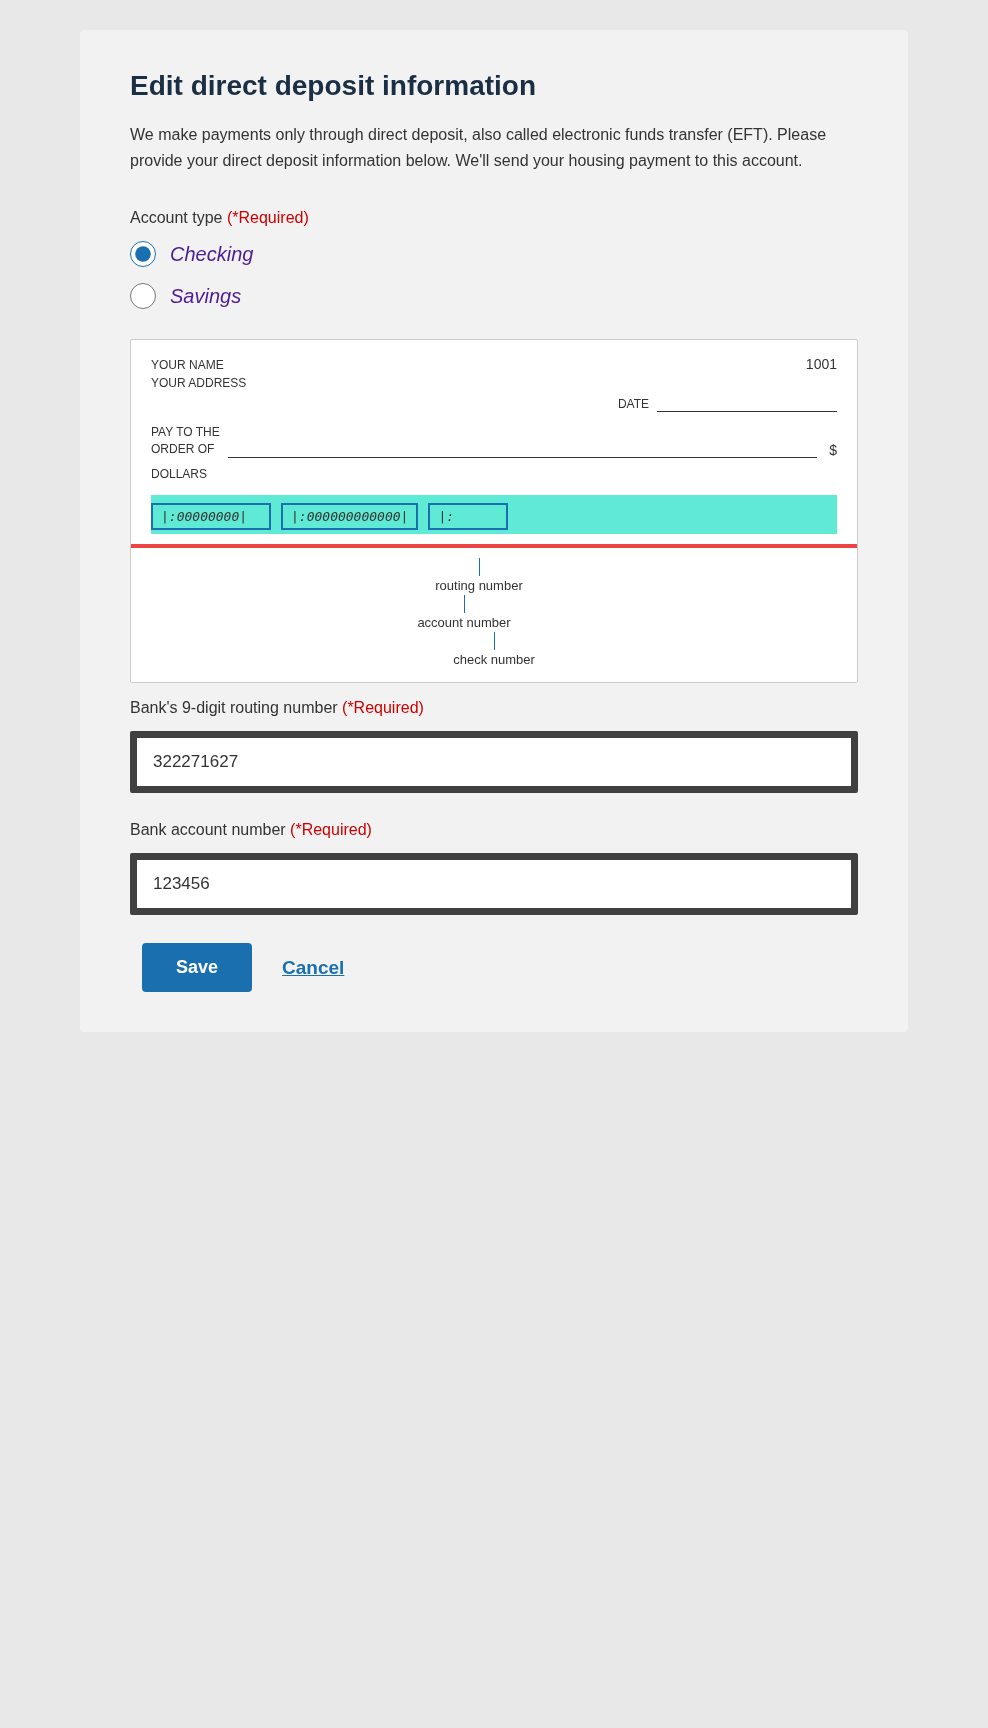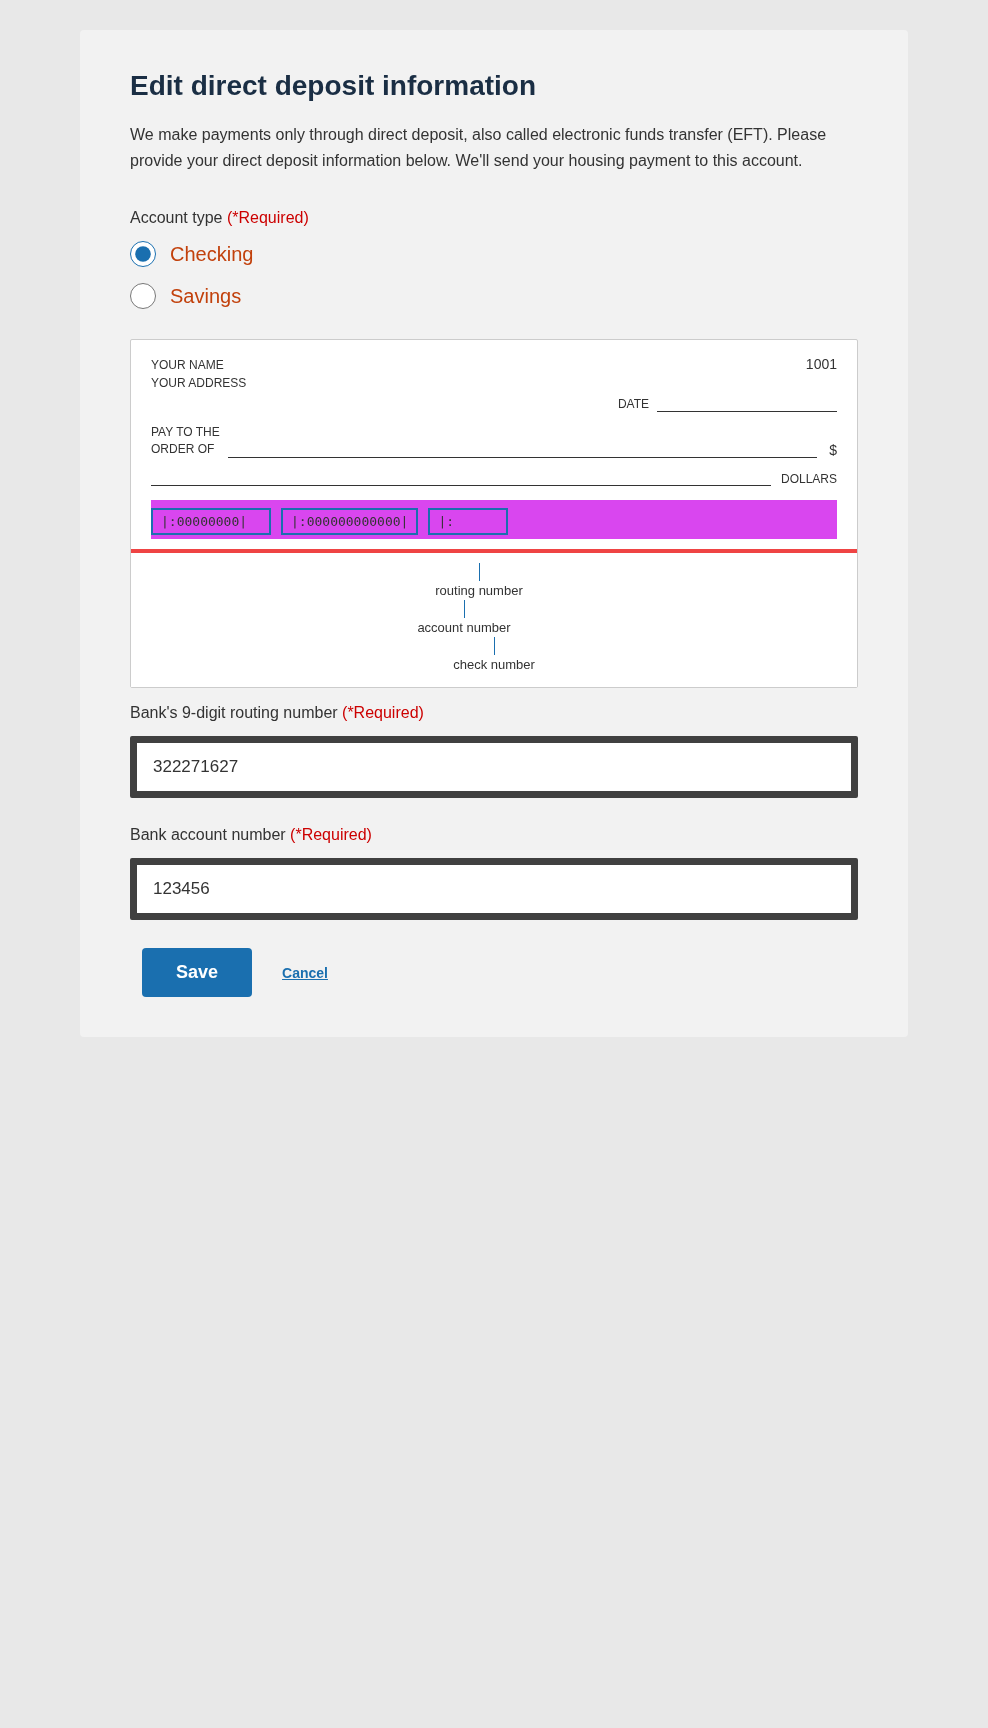--- a/index.html
+++ b/index.html
@@ -65,22 +65,23 @@
     .radio-item input[type="radio"] {
       width: 26px;
       height: 26px;
       margin-right: 14px;
       cursor: pointer;
       accent-color: #1a6faf;
     }
 
     .radio-item label {
       font-size: 20px;
-      color: #c2410c;
-      cursor: pointer;
+      color: #4c1d95;
+      cursor: pointer;
+      font-style: italic;
     }
 
     
     .check-diagram {
       border: 1px solid #ccc;
       background: #fff;
       margin-bottom: 16px;
       border-radius: 2px;
     }
 
@@ -148,22 +149,23 @@
     }
 
     .check-dollar {
       font-size: 14px;
       color: #333;
     }
 
     .check-dollars-row {
       display: flex;
       justify-content: flex-end;
-      align-items: flex-end;
+      align-items: flex-start;
       margin-bottom: 14px;
+      flex-direction: column;
     }
 
     .check-dollars-line {
       flex: 1;
       border-bottom: 1px solid #333;
       height: 20px;
       margin-right: 10px;
     }
 
     .check-dollars-label {
@@ -238,31 +240,32 @@
       font-size: 18px;
       font-weight: bold;
       padding: 14px 34px;
       border: none;
       border-radius: 4px;
       cursor: pointer;
     }
 
     .cancel-link {
       color: #1a6faf;
-      font-size: 14px;
+      font-size: 19px;
       font-weight: bold;
       text-decoration: underline;
       cursor: pointer;
       background: none;
       border: none;
     }
 
     .micr-section {
       padding: 0 20px 10px 20px;
-      background: #d946ef;
+      background: #5eead4;
+      font-style: italic;
     }
 
     .micr-label-item {
       display: flex;
       flex-direction: column;
       align-items: center;
     }
 
     .micr-connector {
       width: 1px;

